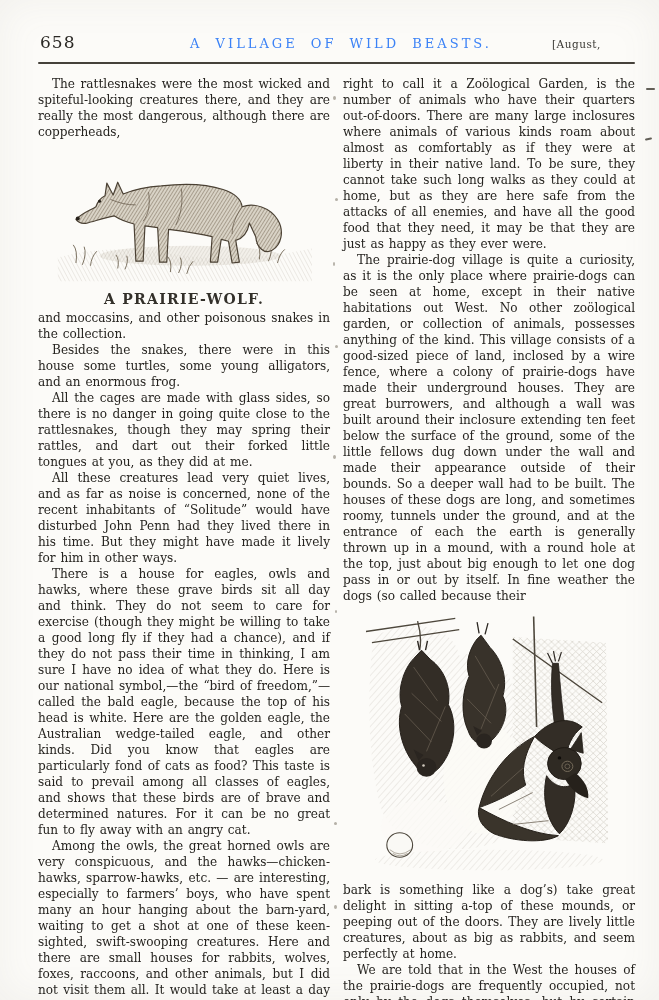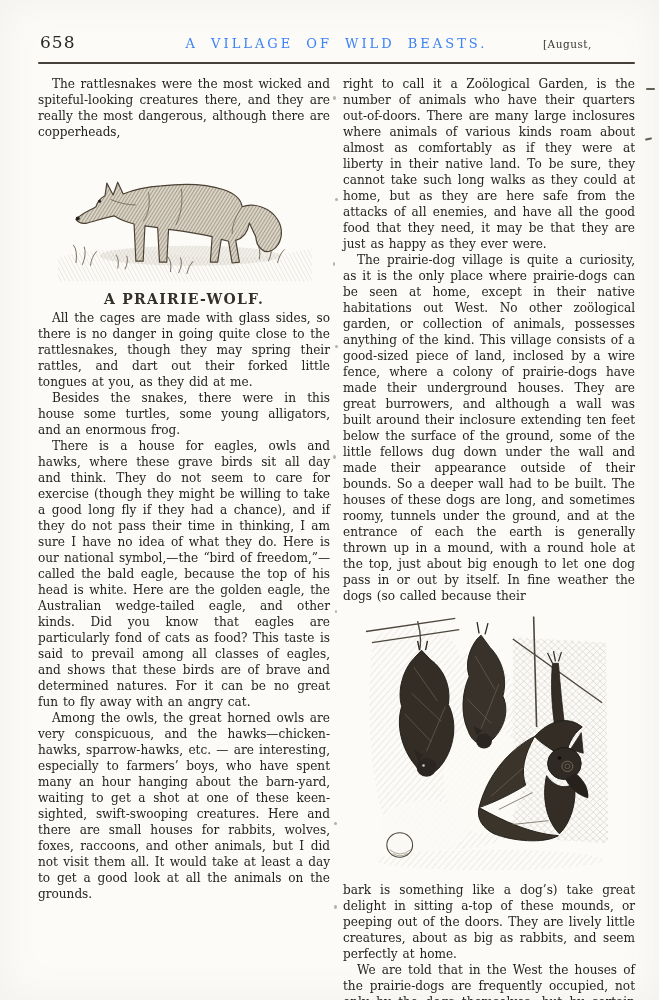--- a/index.html
+++ b/index.html
@@ -7,21 +7,21 @@
     position:relative;
     width:659px;height:1000px;
     margin:0 auto;
     background:#fcfbf8;
     overflow:hidden;
     font-family:"DejaVu Serif","Liberation Serif",serif;
     color:#262420;
     box-shadow:inset 0 0 40px rgba(120,115,105,0.08);
   }
   .header{
-    position:absolute;top:32px;left:40px;right:26px;
+    position:absolute;top:32px;left:40px;right:17px;
     display:flex;align-items:baseline;
   }
   .pageno{font-size:17px;letter-spacing:1px;color:#2b2925;width:90px;}
   .ptitle{
     flex:1;text-align:center;font-size:13px;letter-spacing:3px;
     color:#3b82f6;word-spacing:6px;
   }
   .pdate{width:90px;text-align:left;font-size:10.5px;letter-spacing:.5px;color:#3a3833;}
   .rule{
     position:absolute;top:62px;left:38px;right:24px;height:2px;
@@ -83,22 +83,24 @@
           <ellipse cx="150" cy="122" rx="100" ry="11" fill="url(#fur)" opacity="0.3"></ellipse>
           <path d="M24,130 q2,-14 -3,-20 M31,132 q5,-12 2,-20 M40,133 q1,-10 7,-16 M226,126 q2,-12 -3,-18 M236,128 q5,-11 2,-19 M246,130 q2,-10 8,-15 M128,140 q2,-12 -3,-17 M137,141 q5,-10 2,-17 M146,142 q2,-9 7,-14 M70,136 q2,-10 -2,-15 M78,137 q4,-9 2,-15" stroke="#6e6352" stroke-width="1" fill="none"></path>
           <path d="M24,82 C32,74 40,72 46,68 C48,62 52,58 56,56 L58,42 L65,55 L70,41 L76,54 C88,49 102,46 118,45 C144,42 168,43 186,49 C198,53 206,60 207,68 C220,63 238,69 246,82 C254,95 250,110 240,116 C231,121 223,112 222,101 L215,86 C213,97 207,103 200,105 L204,129 L196,130 L192,106 L184,104 L180,129 L172,129 L174,101 C158,97 142,95 126,93 L124,129 L116,129 L114,91 L100,89 L98,128 L90,128 L88,87 C80,85 72,82 66,78 C56,80 44,84 36,86 C30,87 26,85 24,82 Z" fill="url(#fur)" stroke="#4a4033" stroke-width="1.3" stroke-linejoin="round"></path>
           <path d="M62,60 C72,64 80,66 90,66 M104,52 C106,66 104,76 98,84 M207,68 C200,78 196,88 196,98 M140,48 C142,62 140,76 134,88" stroke="#5d5141" stroke-width="0.9" fill="none" opacity="0.85"></path>
           <circle cx="50" cy="62" r="1.7" fill="#26211a"></circle>
           <circle cx="26" cy="81" r="2.2" fill="#26211a"></circle>
         </svg>
         <figcaption class="cap">A PRAIRIE-WOLF.</figcaption>
       </figure>
 
+      <p class="para cont">and moccasins, and other poisonous snakes in the collection.</p>
+      <p class="para">Besides the snakes, there were in this house some turtles, some young alligators, and an enormous frog.</p>
       <p class="para">All the cages are made with glass sides, so there is no danger in going quite close to the rattlesnakes, though they may spring their rattles, and dart out their forked little tongues at you, as they did at me.</p>
-      <p class="para">Besides the snakes, there were in this house some turtles, some young alligators, and an enormous frog.</p>
+      <p class="para">All these creatures lead very quiet lives, and as far as noise is concerned, none of the recent inhabitants of “Solitude” would have disturbed John Penn had they lived there in his time.  But they might have made it lively for him in other ways.</p>
       <p class="para">There is a house for eagles, owls and hawks, where these grave birds sit all day and think. They do not seem to care for exercise (though they might be willing to take a good long fly if they had a chance), and if they do not pass their time in thinking, I am sure I have no idea of what they do. Here is our national symbol,—the “bird of freedom,”—called the bald eagle, because the top of his head is white.  Here are the golden eagle, the Australian wedge-tailed eagle, and other kinds. Did you know that eagles are particularly fond of cats as food?  This taste is said to prevail among all classes of eagles, and shows that these birds are of brave and determined natures.  For it can be no great fun to fly away with an angry cat.</p>
       <p class="para">Among the owls, the great horned owls are very conspicuous, and the hawks—chicken-hawks, sparrow-hawks, etc. — are interesting, especially to farmers’ boys, who have spent many an hour hanging about the barn-yard, waiting to get a shot at one of these keen-sighted, swift-swooping creatures. Here and there are small houses for rabbits, wolves, foxes, raccoons, and other animals, but I did not visit them all.  It would take at least a day to get a good look at all the animals on the grounds.</p>
 
     </div>
 
     <div class="col">
       <p class="para cont">right to call it a Zoölogical Garden, is the number of animals who have their quarters out-of-doors. There are many large inclosures where animals of various kinds roam about almost as comfortably as if they were at liberty in their native land.  To be sure, they cannot take such long walks as they could at home, but as they are here safe from the attacks of all enemies, and have all the good food that they need, it may be that they are just as happy as they ever were.</p>
       <p class="para">The prairie-dog village is quite a curiosity, as it is the only place where prairie-dogs can be seen at home, except in their native habitations out West. No other zoölogical garden, or collection of animals, possesses anything of the kind.  This village consists of a good-sized piece of land, inclosed by a wire fence, where a colony of prairie-dogs have made their underground houses.  They are great burrowers, and although a wall was built around their inclosure extending ten feet below the surface of the ground, some of the little fellows dug down under the wall and made their appearance outside of their bounds.  So a deeper wall had to be built. The houses of these dogs are long, and sometimes roomy, tunnels under the ground, and at the entrance of each the earth is generally thrown up in a mound, with a round hole at the top, just about big enough to let one dog pass in or out by itself. In fine weather the dogs (so called because their</p>
 
       <figure class="fig">

